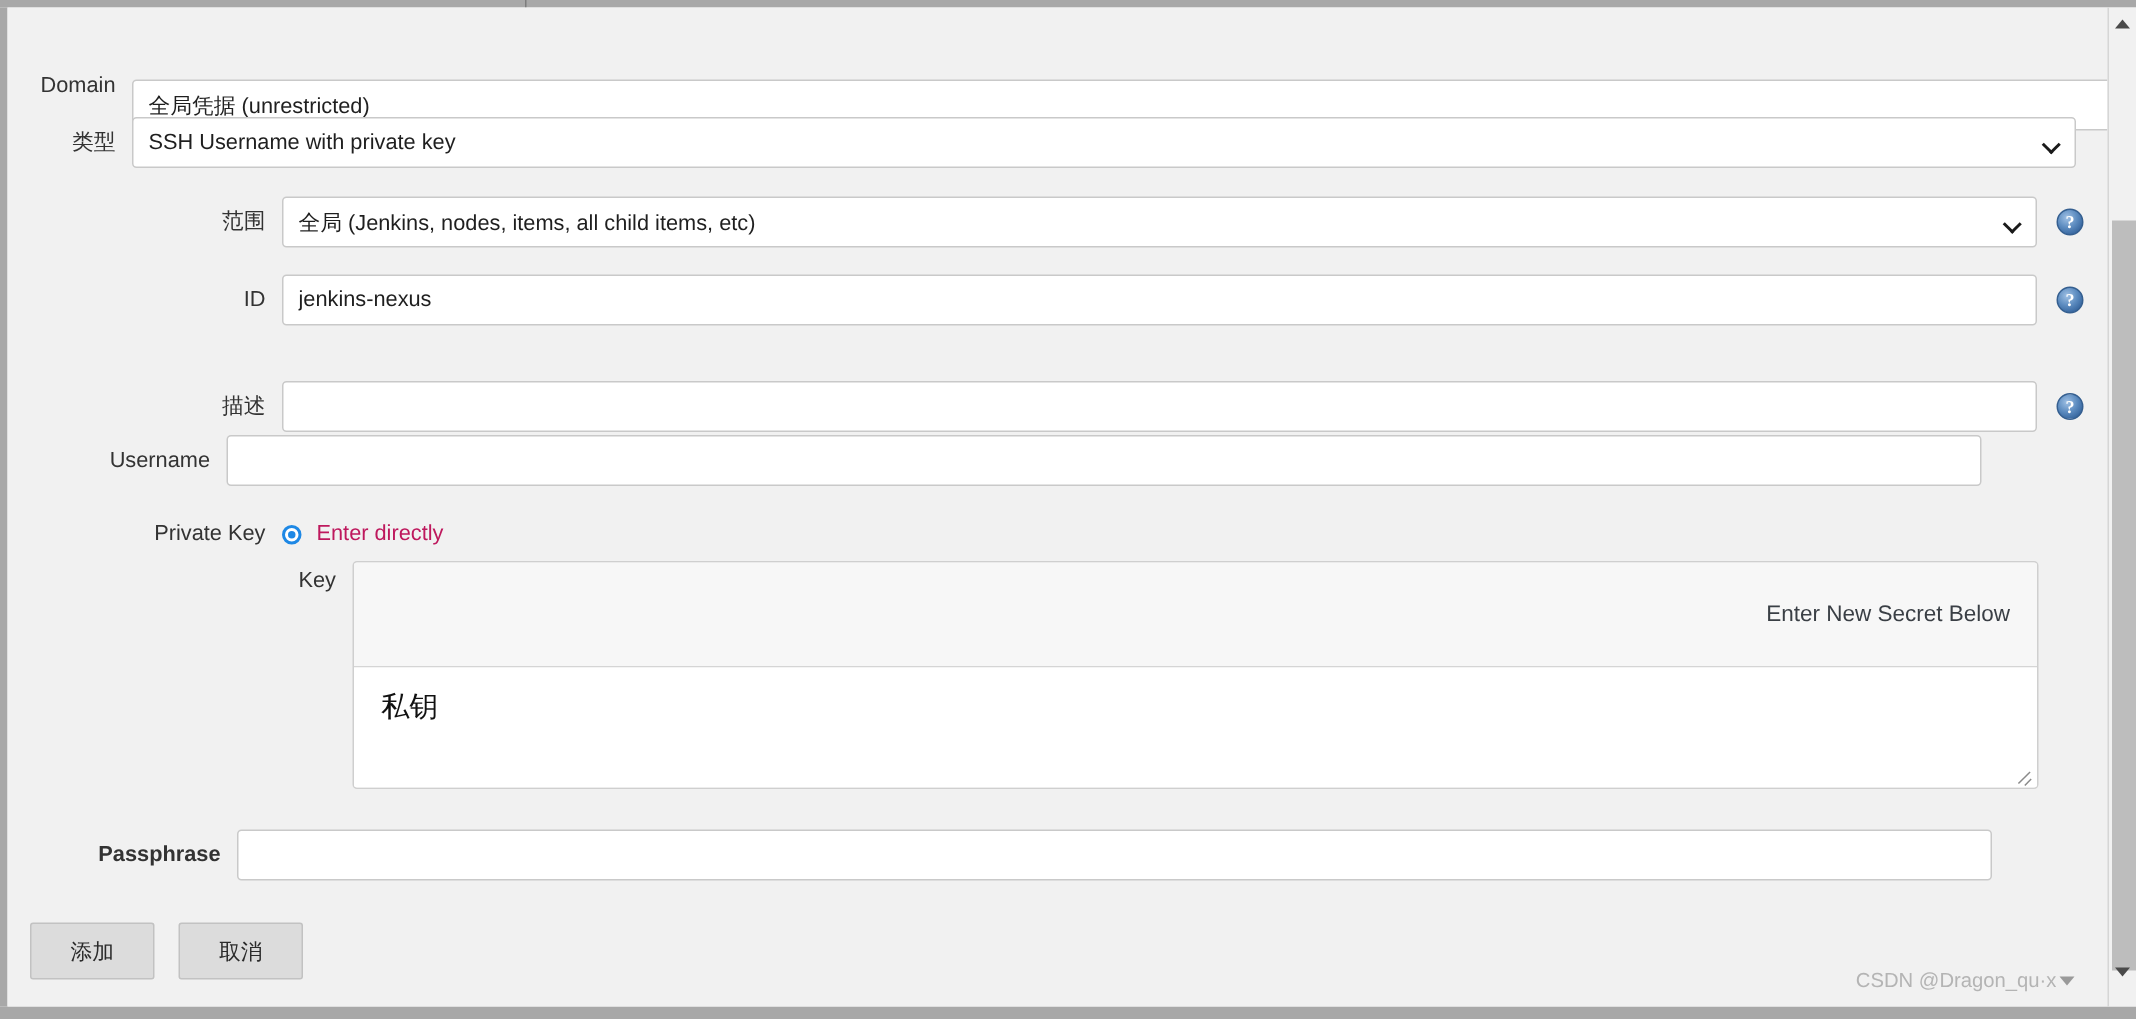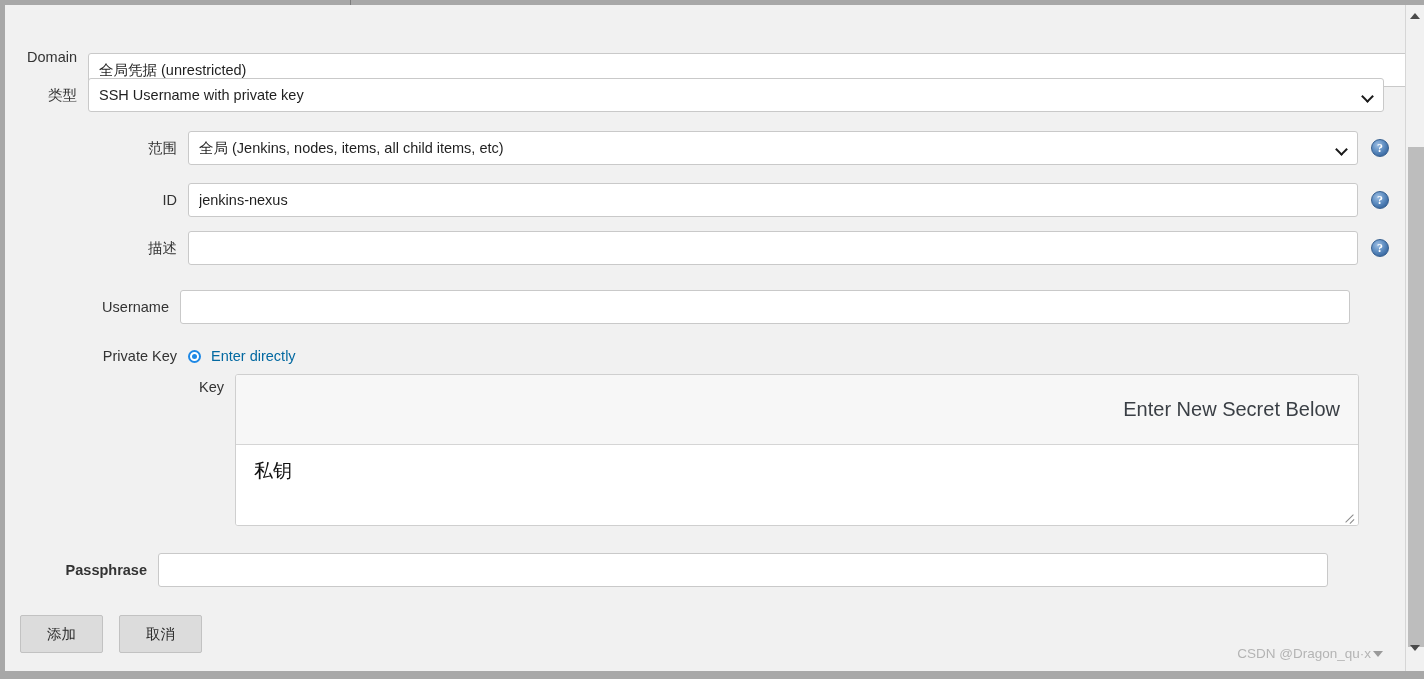--- a/index.html
+++ b/index.html
@@ -155,39 +155,39 @@
     content: "";
     position: absolute;
     left: 2px; top: 2px;
     width: 5px; height: 5px;
     border-radius: 50%;
     background: #1e88e5;
   }
   .radio-label {
     margin-left: 10px;
     font-size: 14.5px;
-    color: #0369a1;
+    color: #be185d;
   }
 
   
   .secret-box {
     border: 1px solid #cfcfcf;
     border-radius: 3px;
     background: #ffffff;
     overflow: hidden;
   }
   .secret-head {
     background: #f7f7f7;
     border-bottom: 1px solid #d5d5d5;
     height: 70px;
     display: flex;
     align-items: center;
     justify-content: flex-end;
     padding-right: 18px;
-    font-size: 20px;
+    font-size: 15px;
     color: #3a3f45;
   }
   .secret-area {
     height: 80px;
     background: #ffffff;
     padding: 13px 12px 0 18px;
     font-size: 19px;
     color: #111111;
     position: relative;
   }
@@ -280,30 +280,30 @@
     </div>
 
     <div class="row" style="left:0px; top:178px;">
       <div class="lbl" style="width:183px;text-align:right;">ID</div>
       <div class="field" style="width:1170px;">
         <span class="val">jenkins-nexus</span>
       </div>
       <div class="help">?</div>
     </div>
 
-    <div class="row" style="left:0px; top:226px;">
+    <div class="row" style="left:0px; top:249px;">
       <div class="lbl" style="width:183px;">描述</div>
       <div class="field" style="width:1170px;">
         <span class="val"></span>
       </div>
       <div class="help">?</div>
     </div>
 
     <div class="row" style="left:0px; top:285px;">
-      <div class="lbl" style="width:175px;">Username</div>
+      <div class="lbl" style="width:146px;">Username</div>
       <div class="field" style="width:1170px;">
         <span class="val"></span>
       </div>
     </div>
 
     <div class="row" style="left:0px; top:342px;justify-content:space-between;">
       <div class="lbl" style="width:183px;">Private Key</div>
       <div class="radio-wrap">
         <span class="radio checked"></span>
         <span class="radio-label">Enter directly</span>

